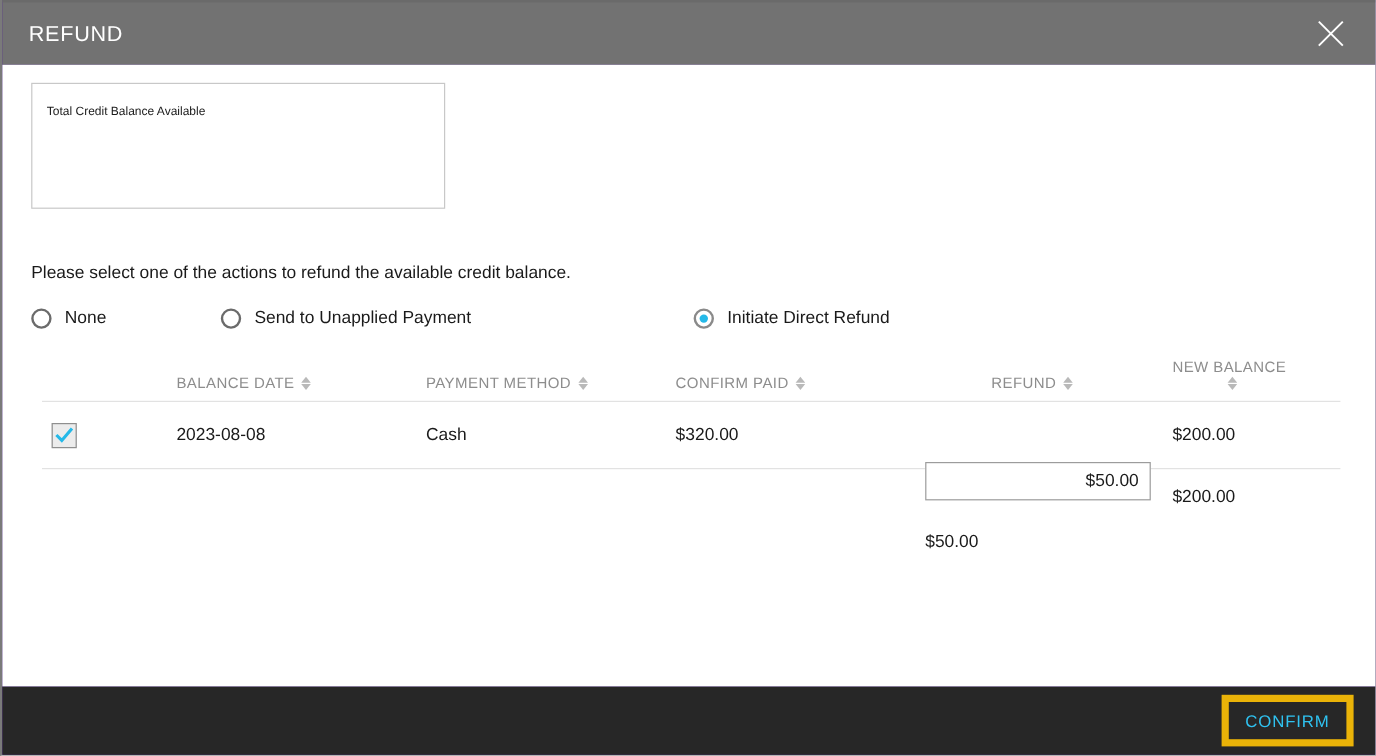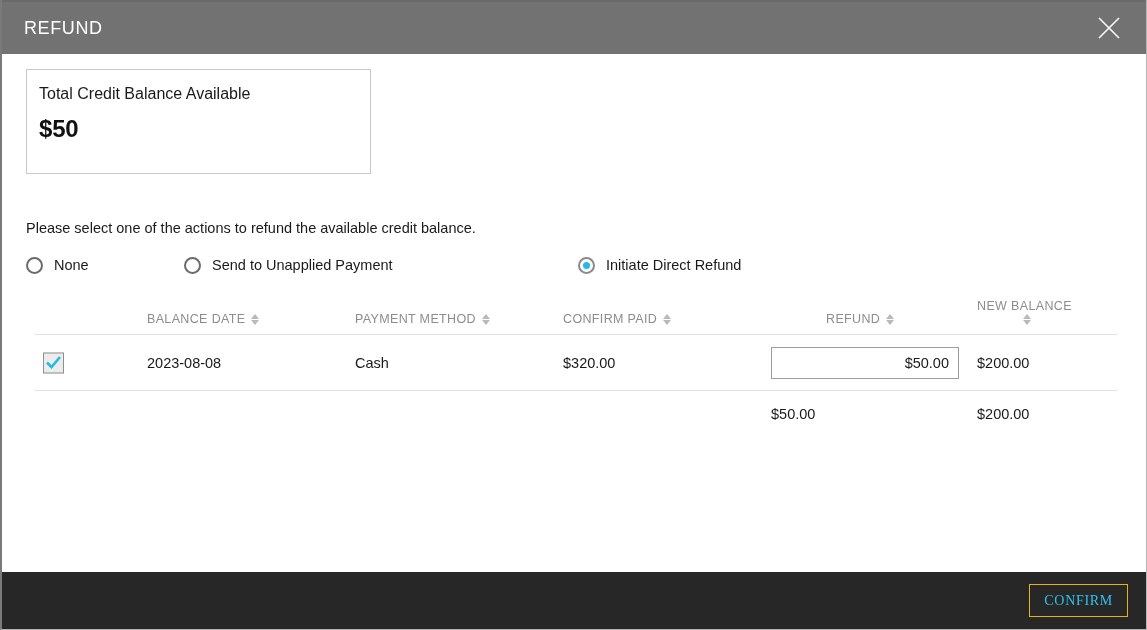--- a/index.html
+++ b/index.html
@@ -63,21 +63,21 @@
     position: absolute;
     left: 24px;
     top: 15px;
     width: 345px;
     height: 105px;
     border: 1px solid #c8c8c8;
     background: #ffffff;
     padding: 14px 0 0 12px;
   }
   .balance-label {
-    font-size: 16px;
+    font-size: 10px;
     color: #1a1a1a;
     line-height: 20px;
   }
   .balance-value {
     margin-top: 11px;
     font-size: 24px;
     font-weight: bold;
     color: #111111;
     letter-spacing: -0.2px;
   }
@@ -191,21 +191,21 @@
   .trow-total {
     position: relative;
     height: 46px;
   }
 
   
   .c-check  { left: 8px; }
   .c-date   { left: 112px; }
   .c-method { left: 320px; }
   .c-amount { left: 528px; }
-  .c-refund { left: 736px; }
+  .c-refund { left: 736px; margin-top: 38px; }
   .c-newbal { left: 942px; }
 
   .h-date   { left: 112px; }
   .h-method { left: 320px; }
   .h-amount { left: 528px; }
   .h-refund { left: 791px; }
   .h-newbal { left: 942px; flex-direction: column; }
 
   .checkbox {
     width: 21px;
@@ -237,25 +237,25 @@
     height: 57px;
     min-height: 57px;
     background: #272727;
     display: flex;
     align-items: center;
     justify-content: flex-end;
     padding-right: 18px;
   }
   .confirm-btn {
     min-width: 97px;
-    height: 33px;
-    border: 1px solid #eab308;
+    height: 43px;
+    border: 6px solid #eab308;
     background: transparent;
     color: #2fc2f0;
-    font-family: Liberation Serif, serif;
+    font-family: Liberation Sans, sans-serif;
     font-size: 14px;
     letter-spacing: 0.7px;
     cursor: pointer;
     padding: 0 14px;
   }
 </style>
 </head>
 <body>
 
 <div class="modal">
@@ -267,21 +267,20 @@
         <line x1="3" y1="3" x2="23" y2="23" stroke="#ffffff" stroke-width="1.6"></line>
         <line x1="23" y1="3" x2="3" y2="23" stroke="#ffffff" stroke-width="1.6"></line>
       </svg>
     </div>
   </div>
 
   <div class="body">
 
     <div class="balance-card">
       <div class="balance-label">Total Credit Balance Available</div>
-      <div class="balance-value">$50</div>
     </div>
 
     <div class="instruction">Please select one of the actions to refund the available credit balance.</div>
 
     <div class="radio-row">
       <label class="radio-opt pos-none">
         <span class="radio-mark"></span>
         <span class="radio-label">None</span>
       </label>
       <label class="radio-opt pos-direct">

